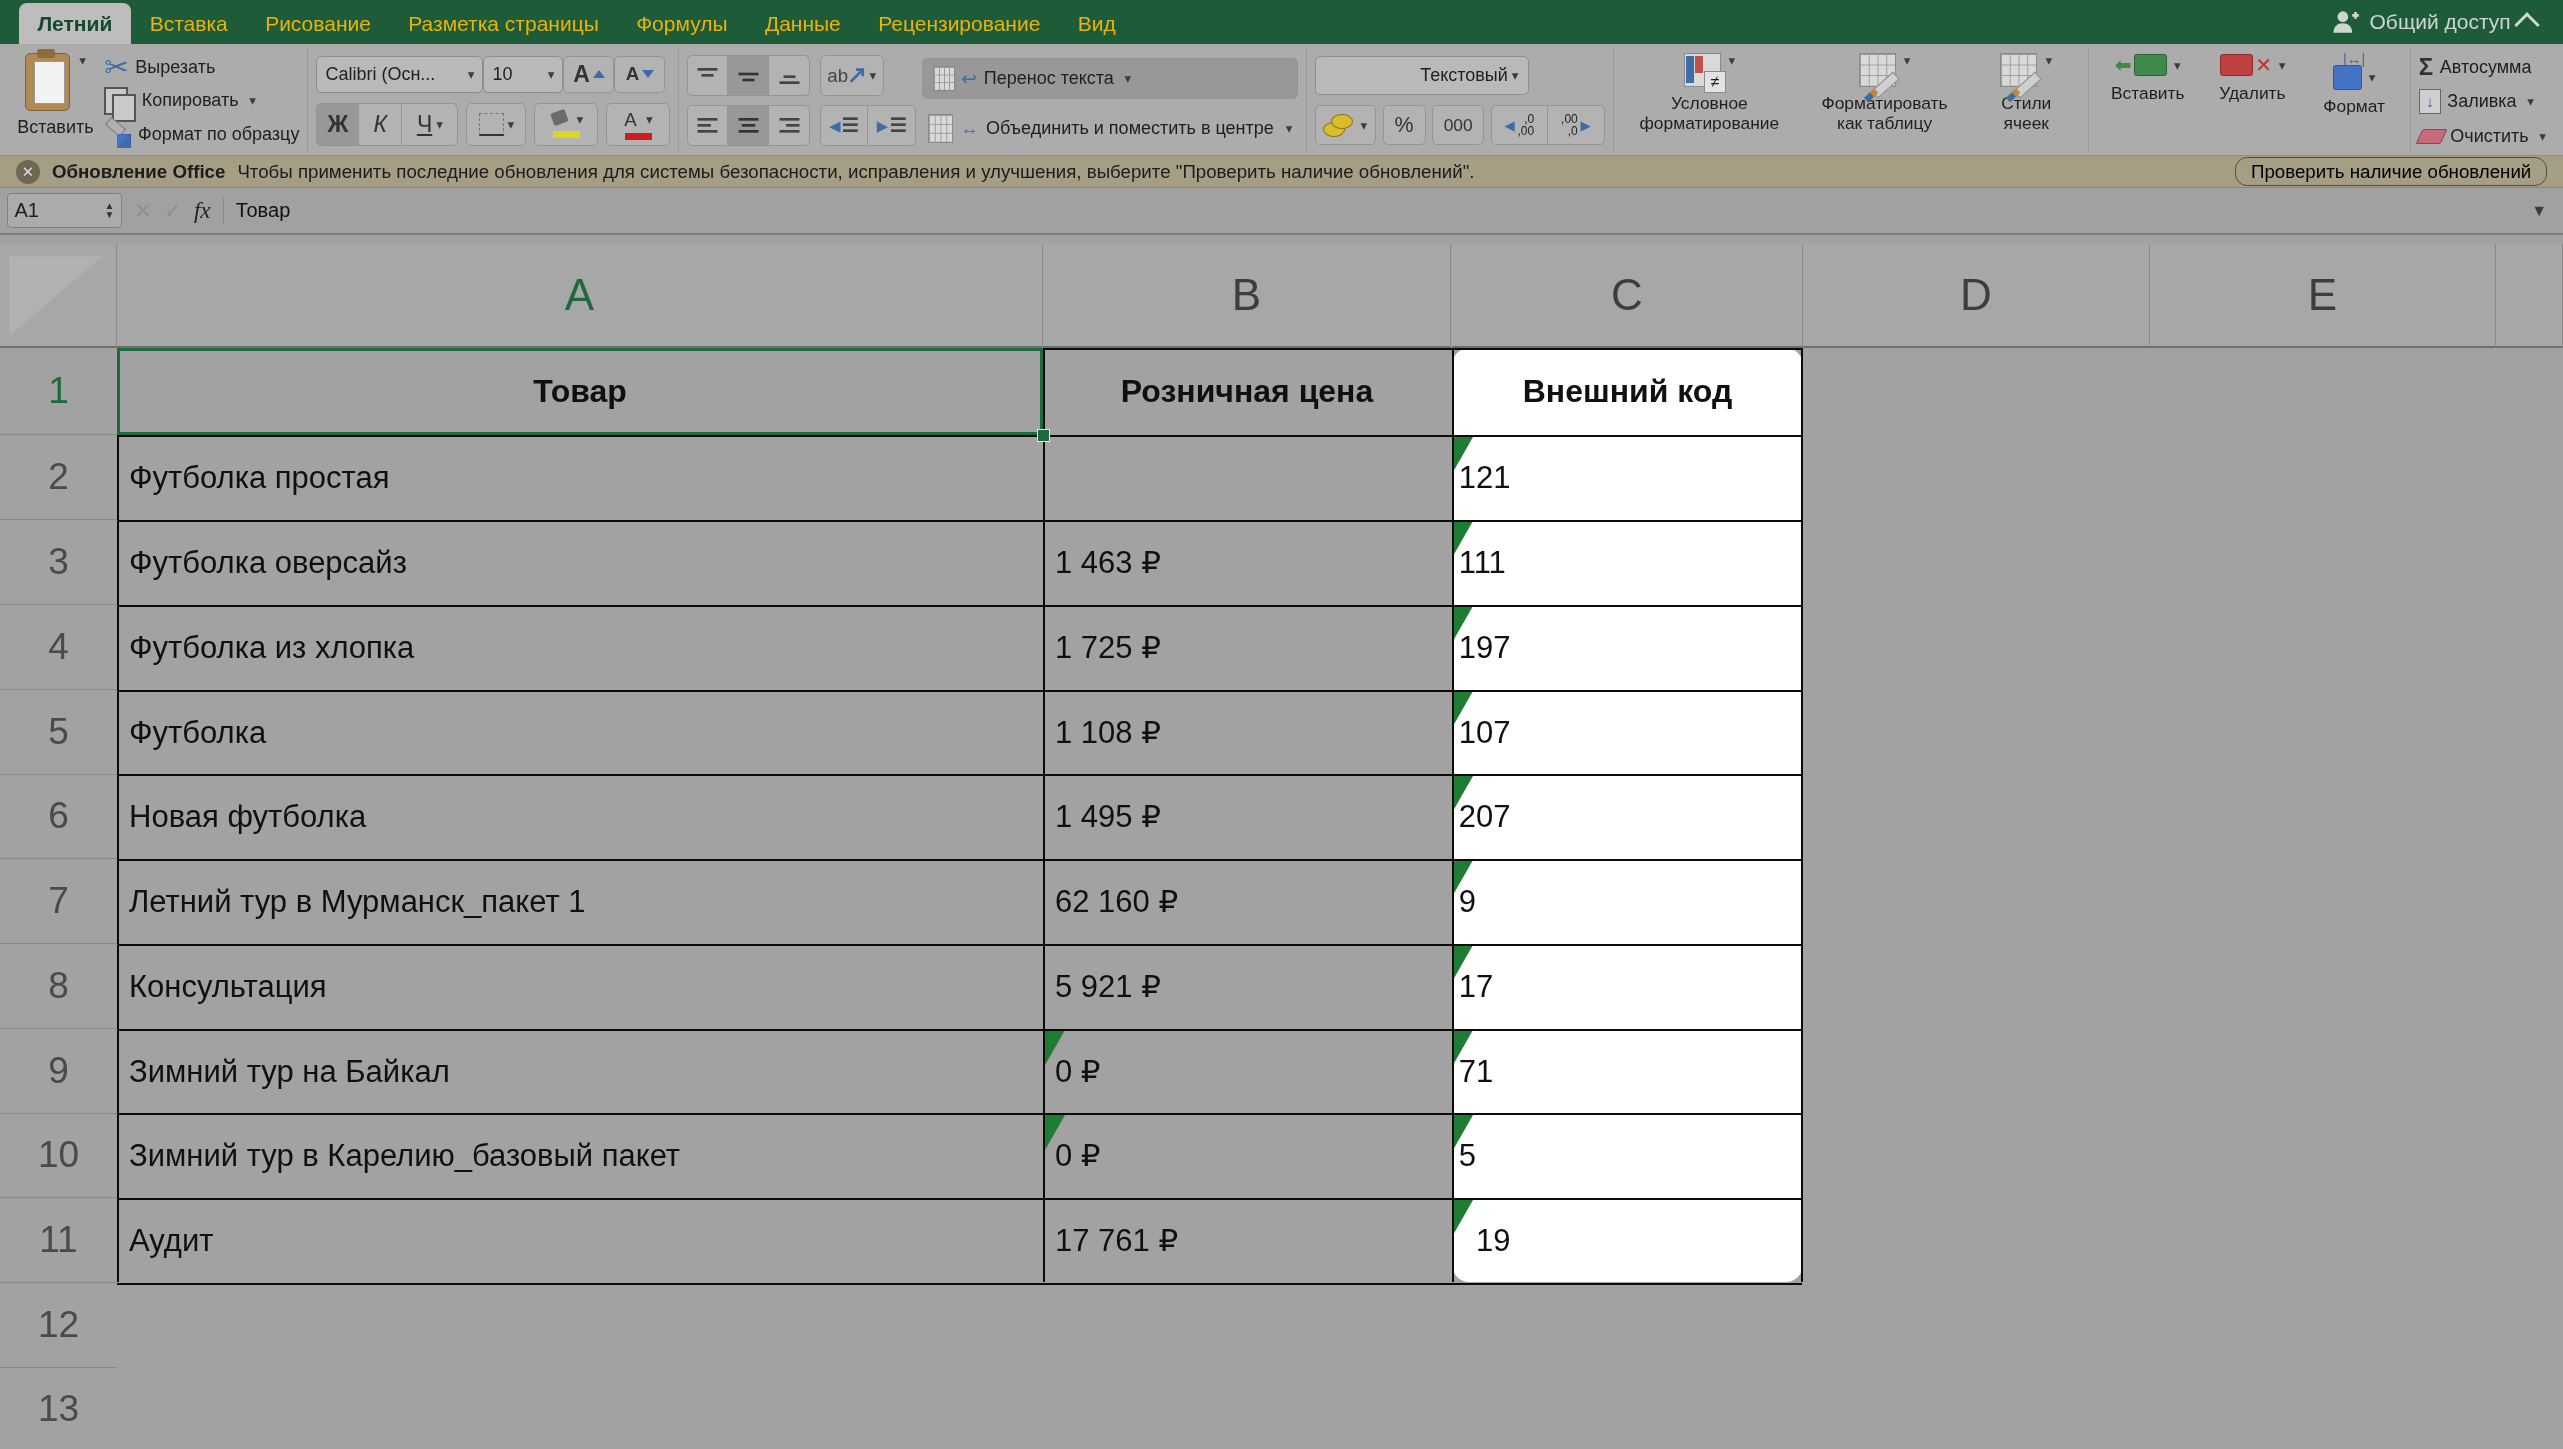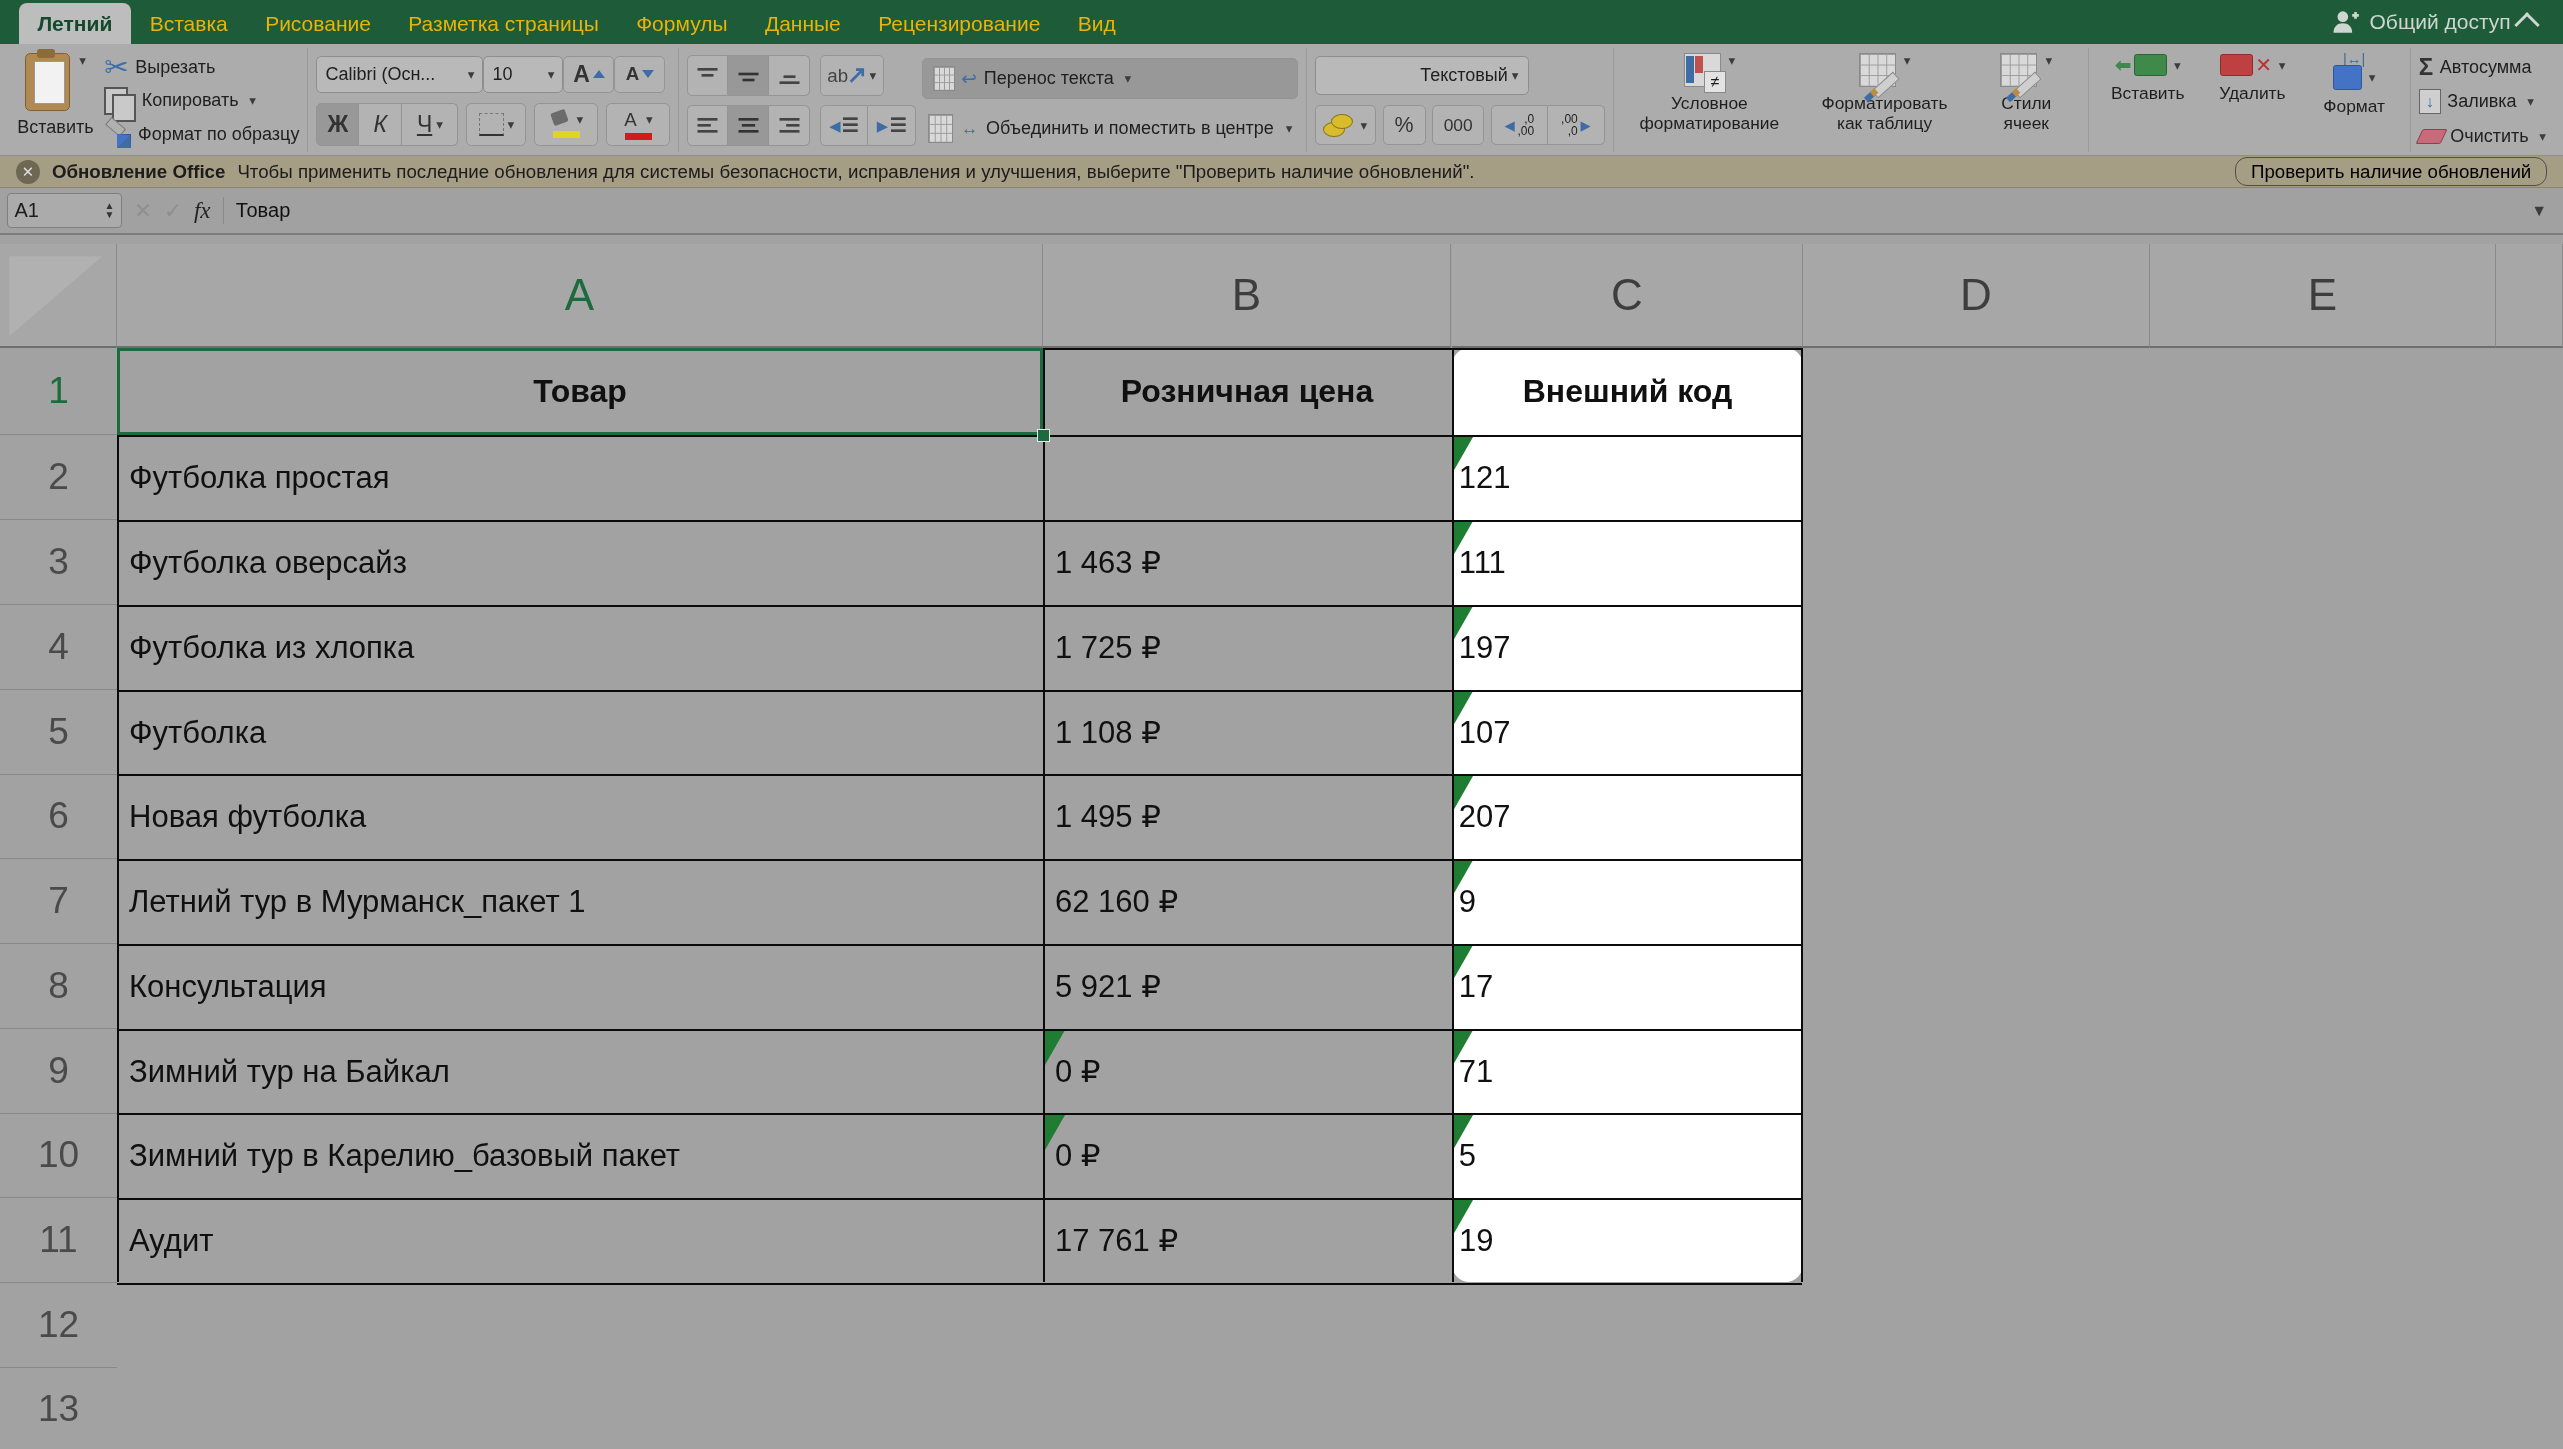--- a/index.html
+++ b/index.html
@@ -511,21 +511,21 @@
     <div class="cell" style="left: 1452px; top: 794px; width: 351px; height: 85px; padding-left: 6.7px;">71</div>
     <div class="etri" style="left: 1045px; top: 795px; background: rgb(30, 125, 50);"></div>
     <div class="etri" style="left: 1453px; top: 795px; background: rgb(30, 125, 50);"></div>
     <div class="cell" style="left: 117px; top: 878px; width: 926px; height: 85px;">Зимний тур в Карелию_базовый пакет</div>
     <div class="cell" style="left: 1043px; top: 878px; width: 408px; height: 85px;">0 ₽</div>
     <div class="cell" style="left: 1452px; top: 878px; width: 351px; height: 85px; padding-left: 6.7px;">5</div>
     <div class="etri" style="left: 1045px; top: 880px; background: rgb(30, 125, 50);"></div>
     <div class="etri" style="left: 1453px; top: 880px; background: rgb(30, 125, 50);"></div>
     <div class="cell" style="left: 117px; top: 963px; width: 926px; height: 85px;">Аудит</div>
     <div class="cell" style="left: 1043px; top: 963px; width: 408px; height: 85px;">17 761 ₽</div>
-    <div class="cell" style="left: 1452px; top: 963px; width: 351px; height: 85px; padding-left: 7px;">19</div>
+    <div class="cell" style="left: 1452px; top: 963px; width: 351px; height: 85px; padding-left: 24px;">19</div>
     <div class="etri" style="left: 1453px; top: 965px; background: rgb(30, 125, 50);"></div>
     <div class="hline" style="left: 117px; top: 113px; width: 1685px;"></div>
     <div class="hline" style="left: 117px; top: 200px; width: 1685px;"></div>
     <div class="hline" style="left: 117px; top: 285px; width: 1685px;"></div>
     <div class="hline" style="left: 117px; top: 370px; width: 1685px;"></div>
     <div class="hline" style="left: 117px; top: 455px; width: 1685px;"></div>
     <div class="hline" style="left: 117px; top: 539px; width: 1685px;"></div>
     <div class="hline" style="left: 117px; top: 624px; width: 1685px;"></div>
     <div class="hline" style="left: 117px; top: 709px; width: 1685px;"></div>
     <div class="hline" style="left: 117px; top: 794px; width: 1685px;"></div>

